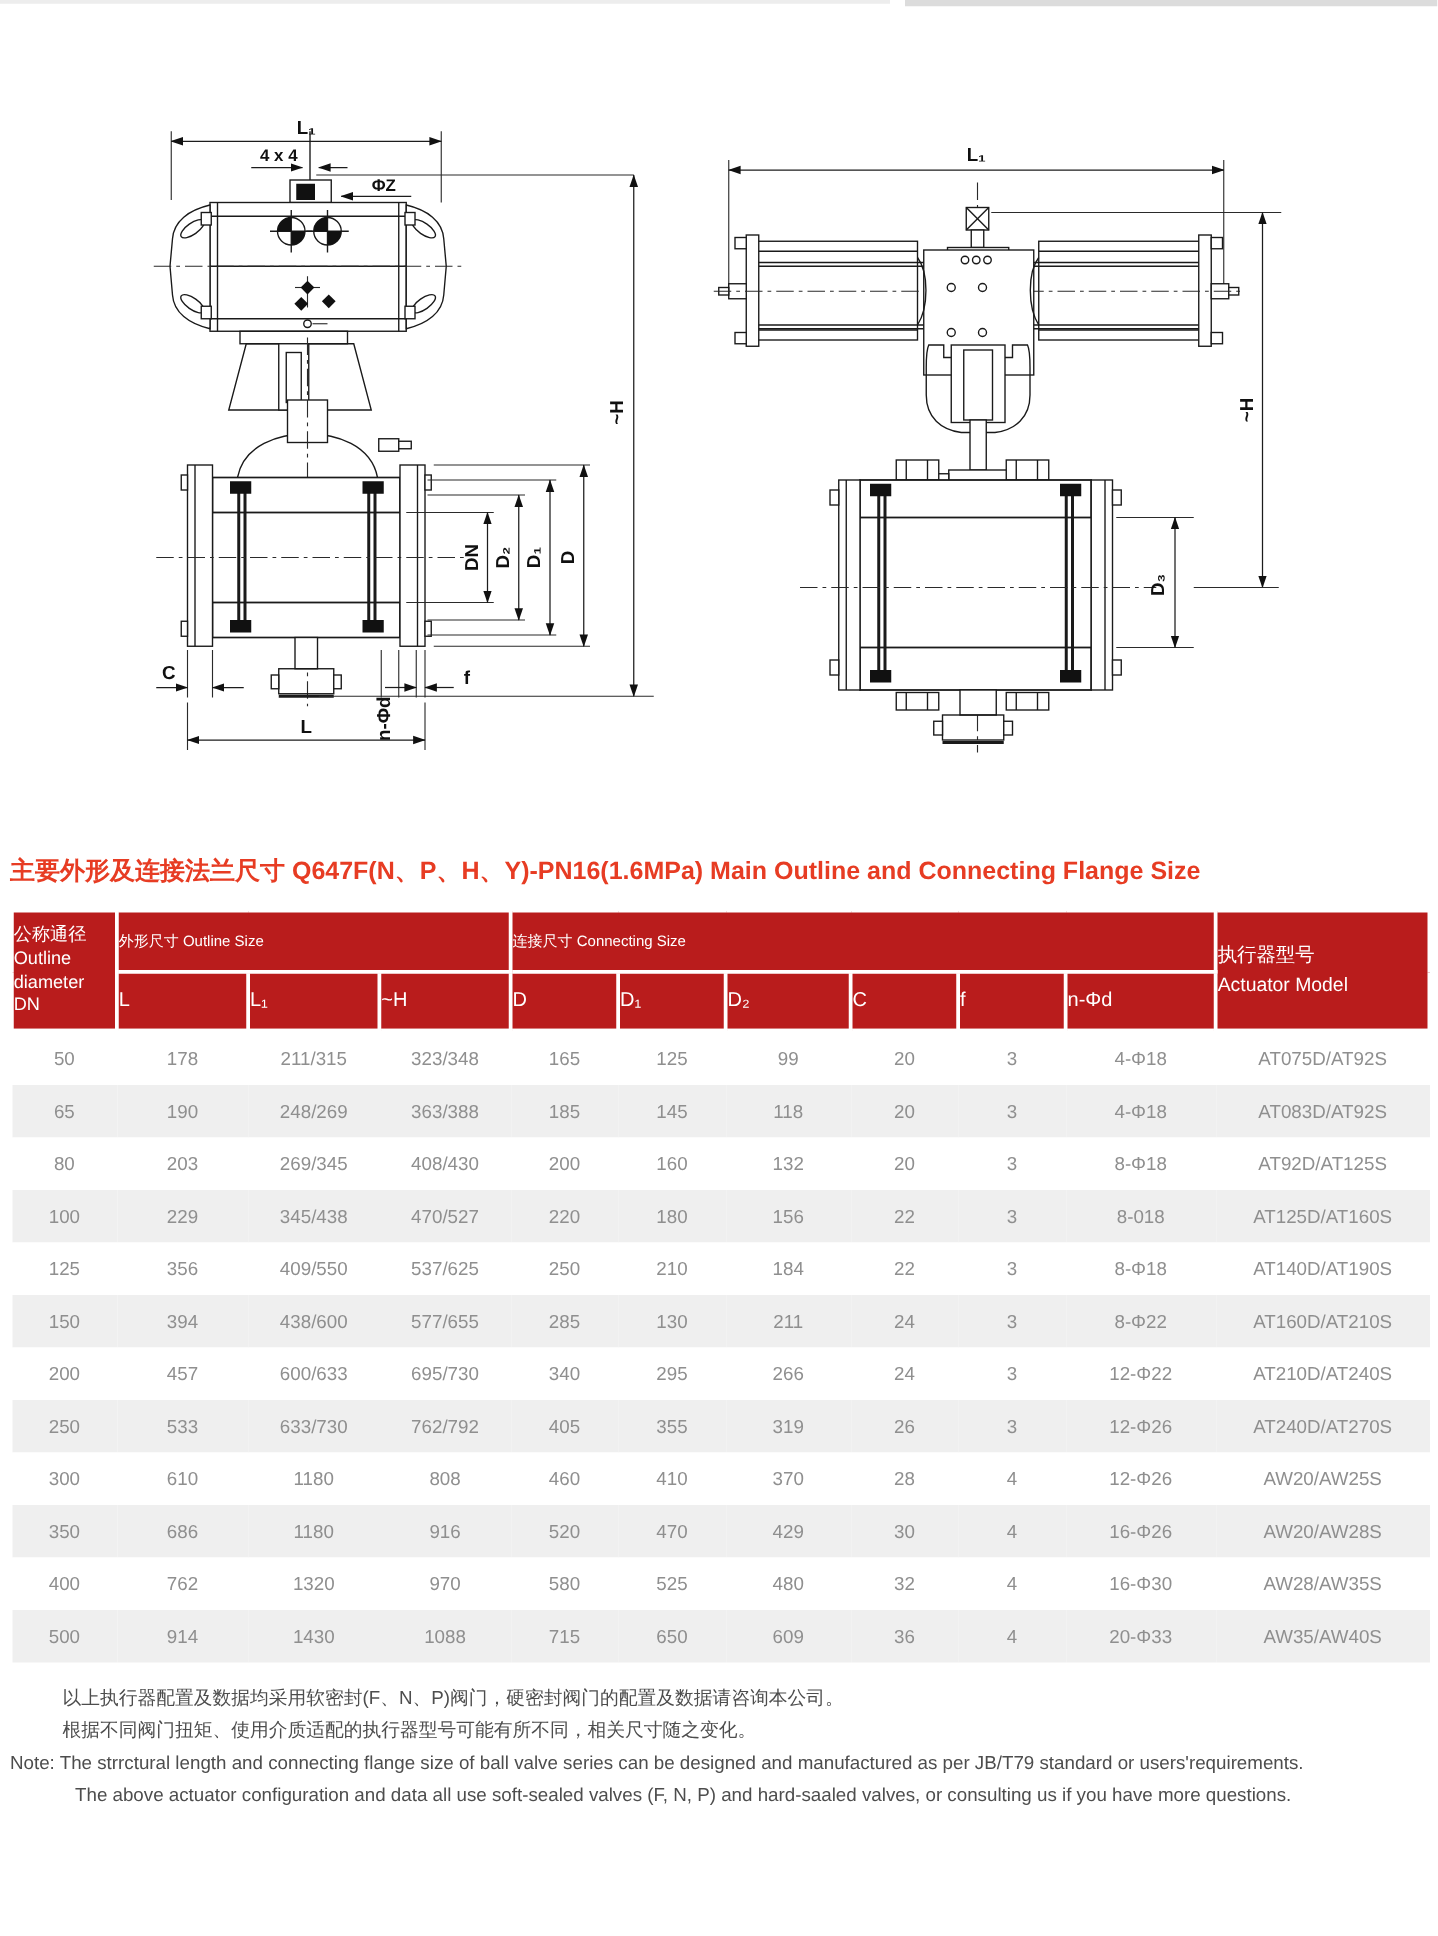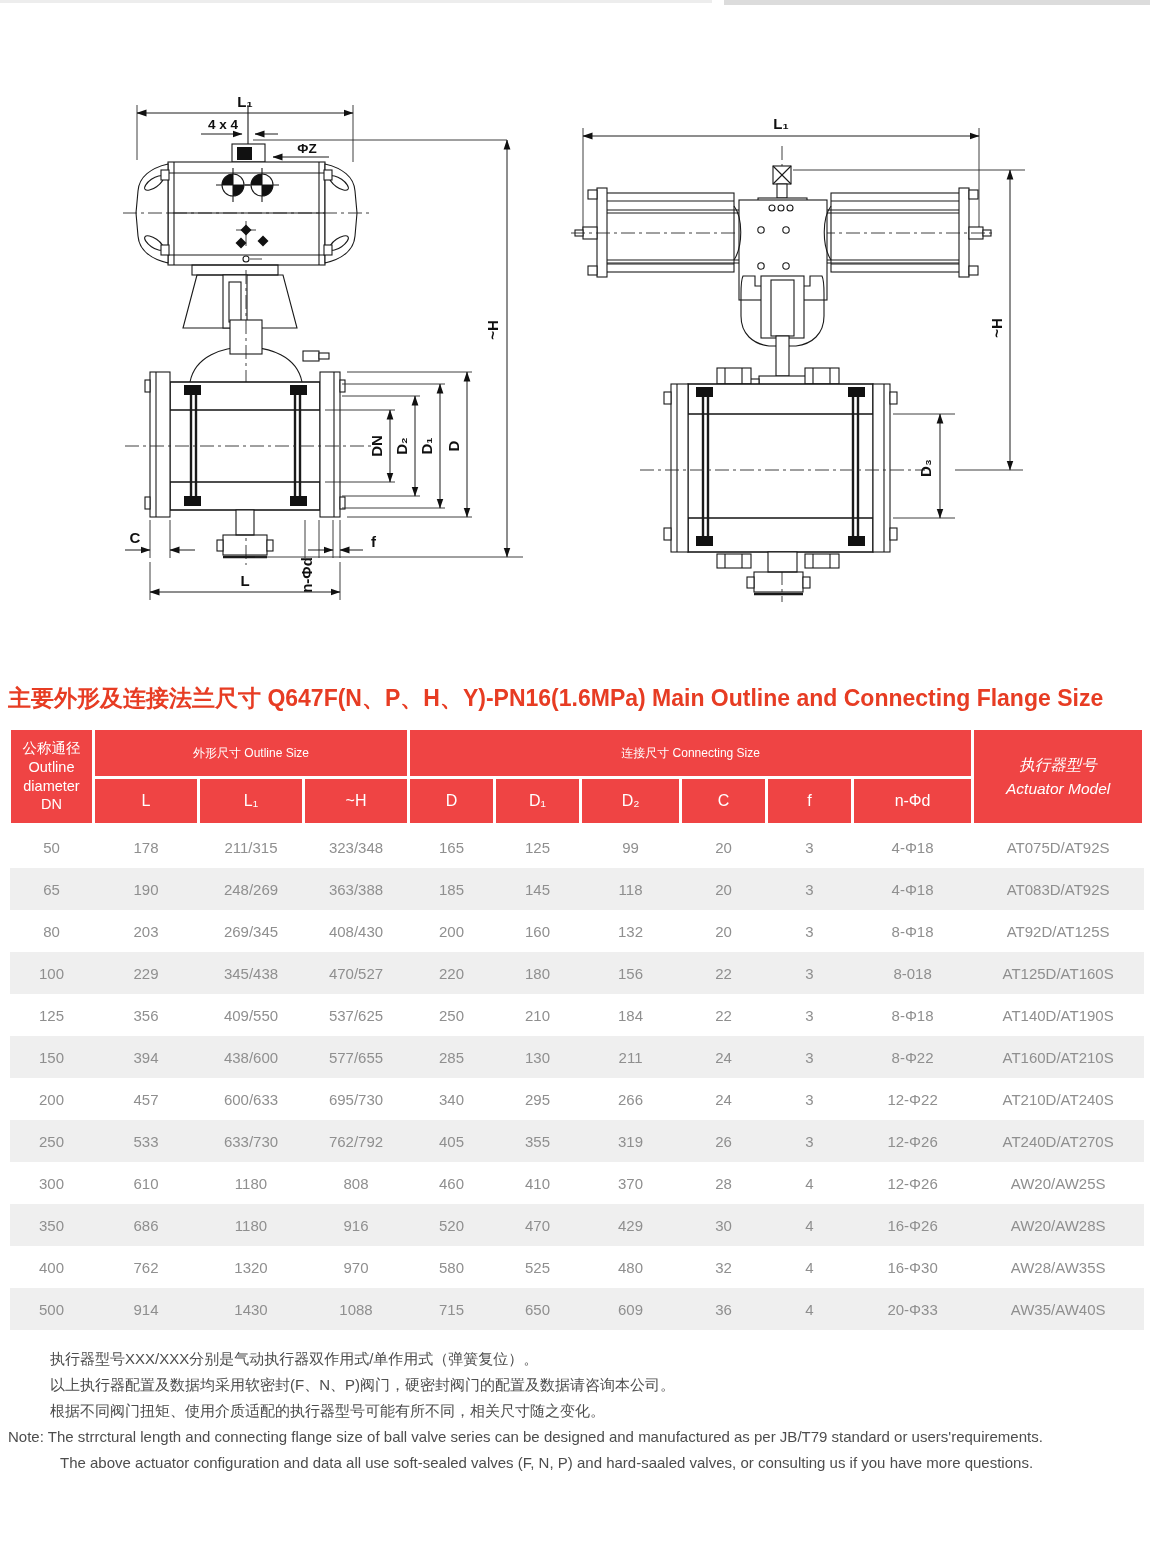--- a/index.html
+++ b/index.html
@@ -19,35 +19,35 @@
   .lnw{stroke:#1a1a1a;stroke-width:1.1;fill:#ffffff;}
   .thick{stroke:#1a1a1a;stroke-width:2.4;fill:none;}
   .thin{stroke:#2a2a2a;stroke-width:0.9;fill:none;}
   .dim{stroke:#1c1c1c;stroke-width:1;fill:none;}
   .cl{stroke:#2a2a2a;stroke-width:0.9;fill:none;stroke-dasharray:14 4 3 4;}
   .dimtxt{font-family:"Liberation Sans",sans-serif;font-weight:bold;font-size:15px;fill:#101010;}
   .dimtxt2{font-family:"Liberation Sans",sans-serif;font-weight:bold;font-size:13.5px;fill:#101010;}
 
   .page-title{
     position:absolute;left:8px;top:683px;width:1134px;
-    font-size:23px;font-weight:bold;color:#e73c23;white-space:nowrap;
+    font-size:20px;font-weight:bold;color:#e73c23;white-space:nowrap;
   }
 
   table.dim-table{
     position:absolute;left:8px;top:727px;width:1134px;
     border-collapse:collapse;table-layout:fixed;
   }
   table.dim-table th{
-    background:#ef4444;color:#ffffff;font-weight:normal;
-    border:3px solid #ffffff;padding:0;text-align:center;vertical-align:middle;
+    background:#b91c1c;color:#ffffff;font-weight:normal;
+    border:3px solid #ffffff;padding:0;text-align:left;vertical-align:middle;
   }
   th.group-th{font-size:12px;height:46px;}
   th.sub-th{font-size:16px;height:44px;}
   th.dn-th{font-size:14.5px;line-height:1.3;}
-  th.act-th{font-size:15.5px;line-height:1.5;font-style:italic;}
+  th.act-th{font-size:15.5px;line-height:1.5;}
   table.dim-table td{
     text-align:center;vertical-align:middle;color:#8f8f8f;
     font-size:15px;height:42px;padding:0;border:none;background:#ffffff;
   }
   table.dim-table tr.alt td{background:#efefef;}
 
   .notes{
     position:absolute;left:8px;top:1346px;width:1138px;
     font-size:15px;color:#4d4d4d;line-height:26px;
   }
@@ -549,18 +549,17 @@
         <td>609</td>
         <td>36</td>
         <td>4</td>
         <td>20-Φ33</td>
         <td>AW35/AW40S</td>
       </tr>
     </tbody>
 </table>
 
 <div class="notes">
-  <div class="note-line zh-indent">执行器型号XXX/XXX分别是气动执行器双作用式/单作用式（弹簧复位）。</div>
   <div class="note-line zh-indent">以上执行器配置及数据均采用软密封(F、N、P)阀门，硬密封阀门的配置及数据请咨询本公司。</div>
   <div class="note-line zh-indent">根据不同阀门扭矩、使用介质适配的执行器型号可能有所不同，相关尺寸随之变化。</div>
   <div class="note-line"><span>Note:</span> <span>The strrctural length and connecting flange size of ball valve series can be designed and manufactured as per JB/T79 standard or users'requirements.</span></div>
   <div class="note-line en-indent">The above actuator configuration and data all use soft-sealed valves (F, N, P) and hard-saaled valves, or consulting us if you have more questions.</div>
 </div>
 
 </body></html>

